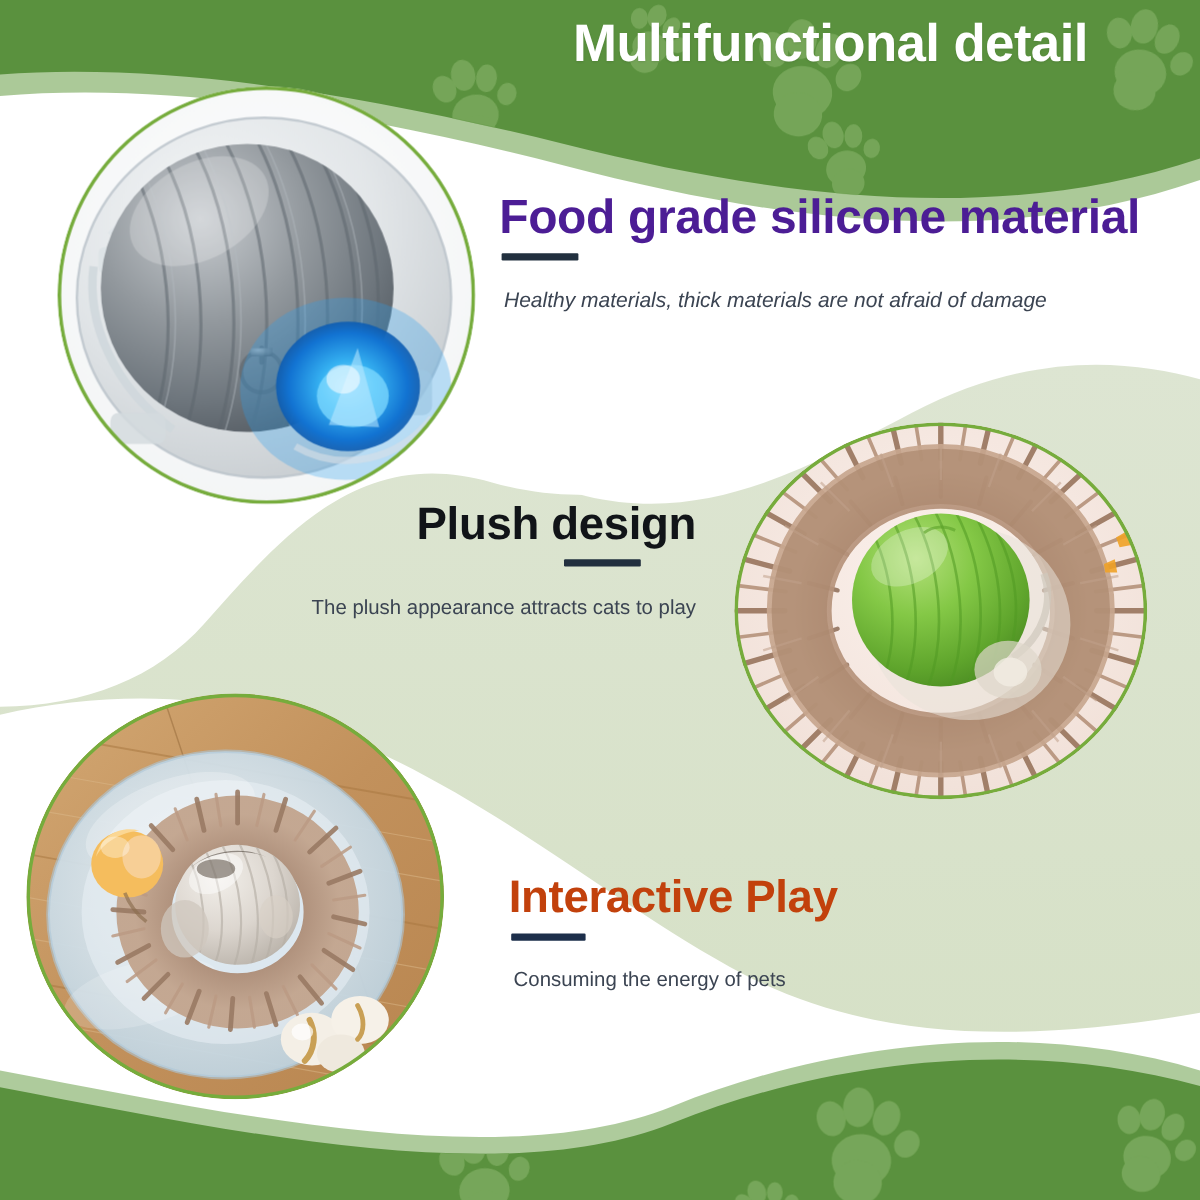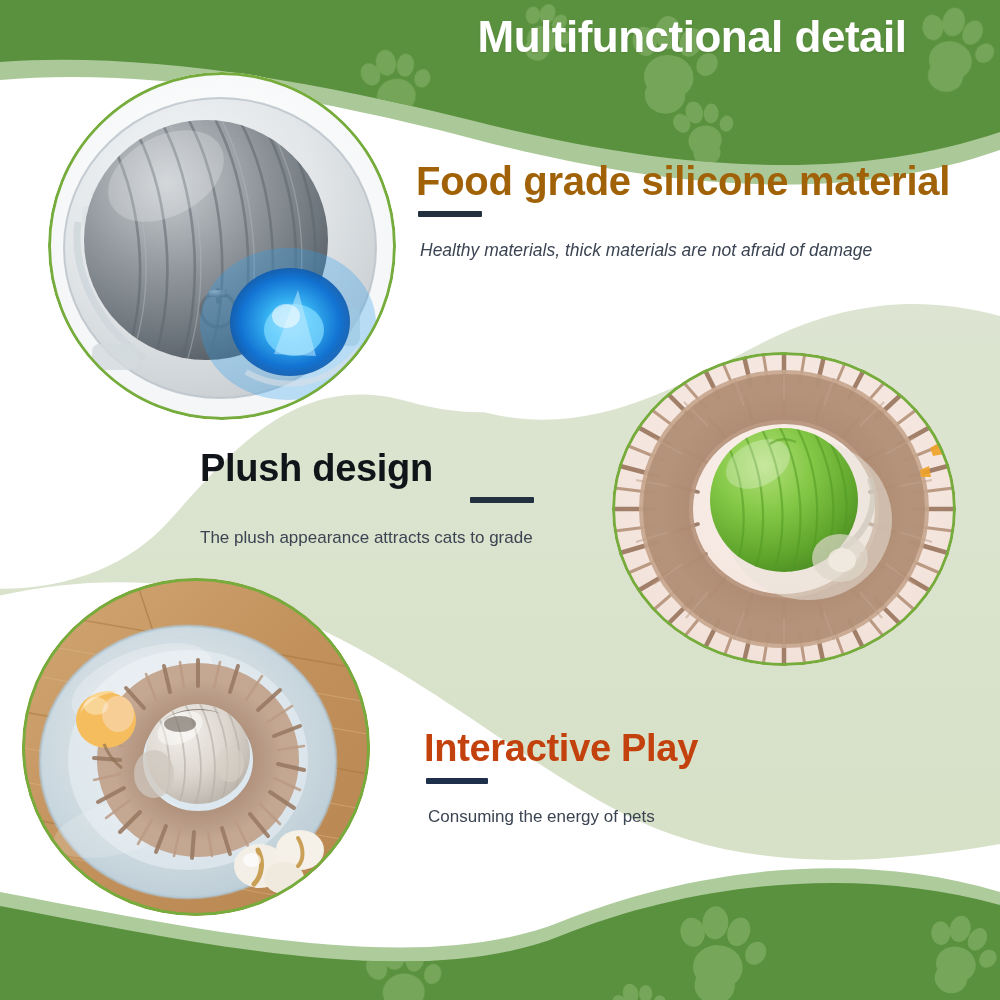--- a/index.html
+++ b/index.html
@@ -38,26 +38,26 @@
   .subtext{
     margin:0;
     color:#3b4452;
     font-size:17.5px;
     line-height:1.35;
     white-space:nowrap;
   }
 
   
   #block-food{ left:416px; top:160px; }
-  #block-food .headline{ font-size:40px; color:#a16207; }
+  #block-food .headline{ font-size:40px; color:#4c1d95; }
   #block-food .accentbar{ margin-left:2px; }
   #block-food .subtext{ margin-top:22px; margin-left:4px;font-style:italic; }
 
   
-  #block-plush{ left:200px; top:449px; width:380px; text-align:left; }
+  #block-plush{ left:200px; top:418px; width:380px; text-align:right; }
   #block-plush .headline{ font-size:38px; color:#111418; }
   #block-plush .accentbar{ margin-top:8px; margin-left:auto; margin-right:46px; }
   #block-plush .subtext{ margin-top:24px; font-size:17px; }
 
   
   #block-play{ left:424px; top:729px; }
   #block-play .headline{ font-size:38px; color:#c2410c; }
   #block-play .accentbar{ background:#1d2f4b; margin-left:2px; width:62px; }
   #block-play .subtext{ margin-top:22px; margin-left:4px; font-size:17px; }
 
@@ -565,21 +565,21 @@
 
   <div class="textblock" id="block-food">
     <div class="headline">Food grade  silicone  material</div>
     <div class="accentbar"></div>
     <div class="subtext">Healthy materials, thick materials  are not afraid of damage</div>
   </div>
 
   <div class="textblock" id="block-plush">
     <div class="headline">Plush design</div>
     <div class="accentbar"></div>
-    <div class="subtext">The plush appearance attracts cats to grade</div>
+    <div class="subtext">The plush appearance attracts cats to play</div>
   </div>
 
   <div class="textblock" id="block-play">
     <div class="headline">Interactive Play</div>
     <div class="accentbar"></div>
     <div class="subtext">Consuming the energy of pets</div>
   </div>
 
 </div>
 

